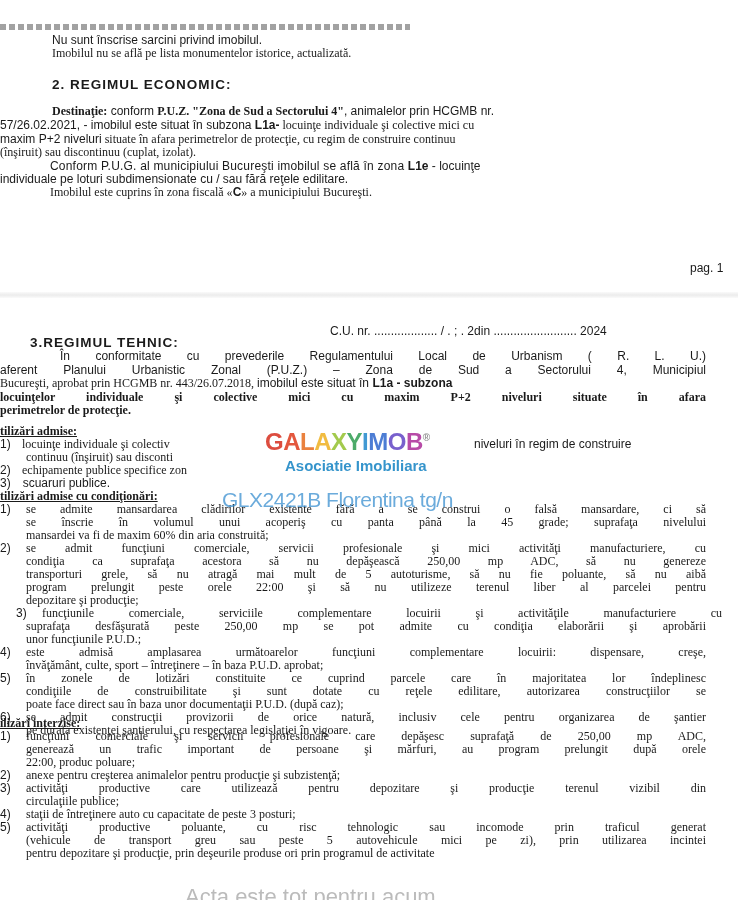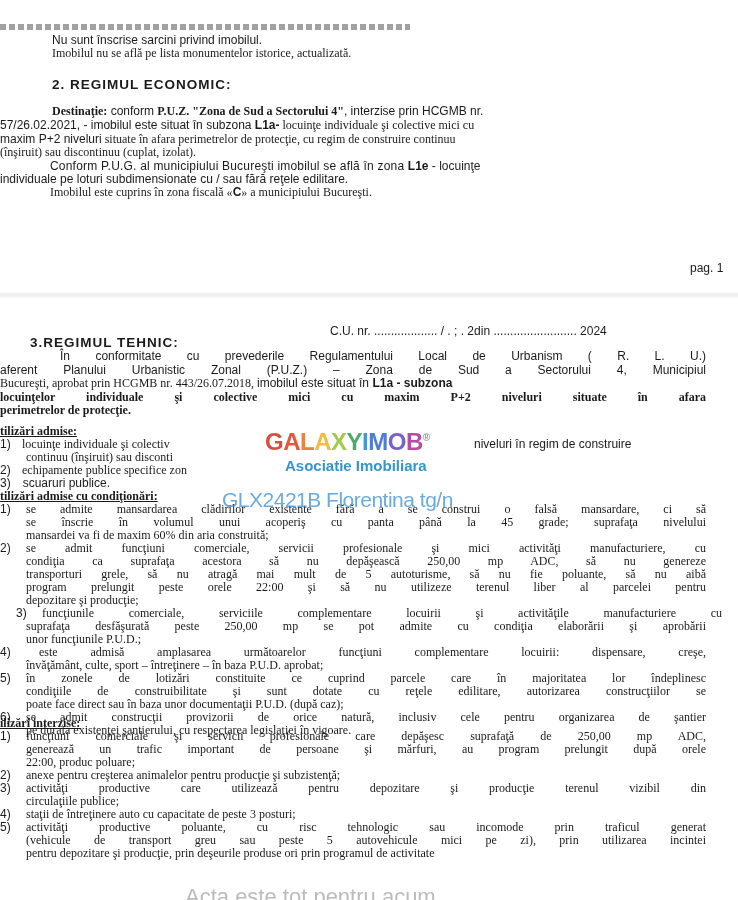--- a/index.html
+++ b/index.html
@@ -33,21 +33,21 @@
 
   <div class="line sans" style="left:52px;top:33px;">Nu sunt înscrise sarcini privind imobilul.</div>
   <div class="line serif" style="left:52px;top:46px;">
     <span>Imobilul nu se află pe lista monumentelor istorice, actualizată.</span>
   </div>
 
   <div class="line heading" style="left:52px;top:78px;">2. REGIMUL ECONOMIC:</div>
 
 
   <div class="line" style="left:52px;top:104px;">
-    <span class="serif b">Destinaţie:</span><span class="sans"> conform </span><span class="serif b">P.U.Z. "Zona de Sud a Sectorului 4"</span><span class="sans">, interzise prin HCGMB nr.</span>
+    <span class="serif b">Destinaţie:</span><span class="sans"> conform </span><span class="serif b">P.U.Z. "Zona de Sud a Sectorului 4"</span><span class="sans">, animalelor prin HCGMB nr.</span>
   </div>
   <div class="line" style="left:0;top:118px;">
     <span class="sans">57/26.02.2021, - imobilul este situat în subzona </span><span class="sans b">L1a-</span><span class="serif"> locuinţe individuale şi colective mici cu</span>
   </div>
   <div class="line" style="left:0;top:132px;">
     <span class="sans">maxim P+2 niveluri</span><span class="serif"> situate în afara perimetrelor de protecţie, cu regim de construire continuu</span>
   </div>
   <div class="line serif" style="left:0;top:145px;">(înşiruit) sau discontinuu (cuplat, izolat).</div>
 
   <div class="line" style="left:50px;top:159px;">
@@ -97,21 +97,21 @@
     <div class="line serif just" style="left: 26px; top: 515px; width: 680px;"><span>se înscrie în volumul unui acoperiş cu panta până la 45 grade; suprafaţa nivelului</span></div>
     <div class="line serif just" style="left: 26px; top: 528px; text-align-last: left; white-space: nowrap;"><span>mansardei va fi de maxim 60%  din aria construită;</span></div>
     <div class="line serif just" style="left: 0px; top: 541px; width: 706px; padding-left: 0px;"><span class="num">2)</span><span style="margin-left: 10px;">se admit funcţiuni comerciale, servicii profesionale şi mici activităţi manufacturiere, cu</span></div>
     <div class="line serif just" style="left: 26px; top: 554px; width: 680px;"><span>condiţia ca suprafaţa acestora să nu depăşească 250,00 mp ADC, să nu genereze</span></div>
     <div class="line serif just" style="left: 26px; top: 567px; width: 680px;"><span>transporturi grele, să nu atragă mai mult de 5 autoturisme, să nu fie poluante, să nu aibă</span></div>
     <div class="line serif just" style="left: 26px; top: 580px; width: 680px;"><span>program prelungit peste orele 22:00 şi să nu utilizeze terenul liber al parcelei pentru</span></div>
     <div class="line serif just" style="left: 26px; top: 593px; text-align-last: left; white-space: nowrap;"><span>depozitare şi producţie;</span></div>
     <div class="line serif just" style="left: 0px; top: 606px; width: 706px; padding-left: 16px;"><span class="num">3)</span><span style="margin-left: 10px;">funcţiunile comerciale, serviciile complementare locuirii şi activităţile manufacturiere cu</span></div>
     <div class="line serif just" style="left: 26px; top: 619px; width: 680px;"><span>suprafaţa desfăşurată peste 250,00 mp se pot admite cu condiţia elaborării şi aprobării</span></div>
     <div class="line serif just" style="left: 26px; top: 632px; text-align-last: left; white-space: nowrap;"><span>unor funcţiunile P.U.D.;</span></div>
-    <div class="line serif just" style="left: 0px; top: 645px; width: 706px; padding-left: 0px;"><span class="num">4)</span><span style="margin-left: 23px;">este admisă amplasarea următoarelor funcţiuni complementare locuirii: dispensare, creşe,</span></div>
+    <div class="line serif just" style="left: 0px; top: 645px; width: 706px; padding-left: 0px;"><span class="num">4)</span><span style="margin-left: 10px;">este admisă amplasarea următoarelor funcţiuni complementare locuirii: dispensare, creşe,</span></div>
     <div class="line serif just" style="left: 26px; top: 658px; text-align-last: left; white-space: nowrap;"><span>învăţământ, culte, sport – întreţinere – în baza P.U.D. aprobat;</span></div>
     <div class="line serif just" style="left: 0px; top: 671px; width: 706px; padding-left: 0px;"><span class="num">5)</span><span style="margin-left: 10px;">în zonele de lotizări constituite ce cuprind parcele care în majoritatea lor îndeplinesc</span></div>
     <div class="line serif just" style="left: 26px; top: 684px; width: 680px;"><span>condiţiile de construibilitate şi sunt dotate cu reţele edilitare, autorizarea construcţiilor se</span></div>
     <div class="line serif just" style="left: 26px; top: 697px; text-align-last: left; white-space: nowrap;"><span>poate face direct sau în baza unor documentaţii P.U.D. (după caz);</span></div>
     <div class="line serif just" style="left: 0px; top: 710px; width: 706px; padding-left: 0px;"><span class="num">6)</span><span style="margin-left: 10px;">se admit construcţii provizorii de orice natură, inclusiv cele pentru organizarea de şantier</span></div>
     <div class="line serif just" style="left: 26px; top: 723px; text-align-last: left; white-space: nowrap;"><span>pe durata existenţei şantierului, cu respectarea legislaţiei în vigoare.</span></div>
   </div>
 <div id="interzise-title" class="line serif b u" style="left:0;top:716px;">ilizări interzise:</div>
 <div id="interz-list">
     <div class="line serif just" style="left: 0px; top: 729px; width: 706px; padding-left: 0px;"><span class="num">1)</span><span style="margin-left: 10px;">funcţiuni comerciale şi servicii profesionale care depăşesc suprafaţă de 250,00 mp ADC,</span></div>

